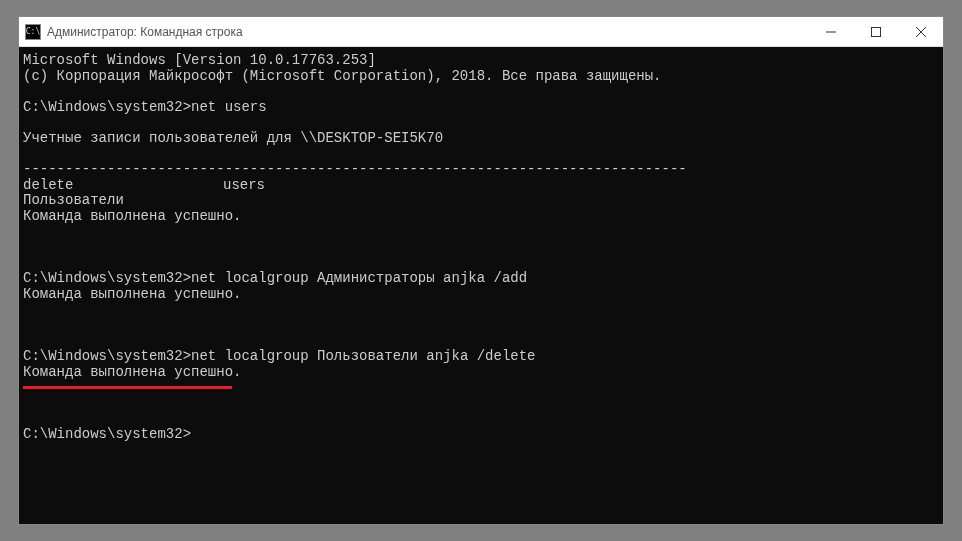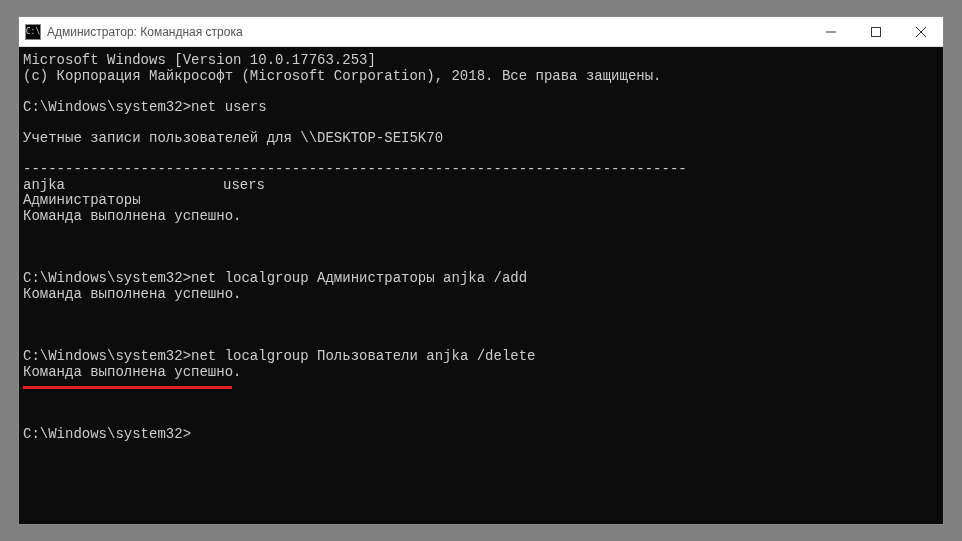--- a/index.html
+++ b/index.html
@@ -111,21 +111,21 @@
             <line x1="10" y1="0" x2="0" y2="10" stroke="#333" stroke-width="1"></line>
           </svg>
       </div>
     </div>
   </div>
   <div class="terminal"><span>Microsoft Windows [Version 10.0.17763.253]</span>
 <span>(c) Корпорация Майкрософт (Microsoft Corporation), 2018. Все права защищены.</span>
 <div class="blank"></div><span>C:\Windows\system32&gt;</span><span>net users</span>
 <div class="blank"></div><span>Учетные записи пользователей для \\DESKTOP-SEI5K70</span>
 <div class="blank"></div><span class="divider">-------------------------------------------------------------------------------</span>
-<div class="user-row"><span class="col">anjka</span><span class="col">users</span></div><div class="user-row"><span class="col">Администраторы</span></div><span>Команда выполнена успешно.</span>
+<div class="user-row"><span class="col">delete</span><span class="col">users</span></div><div class="user-row"><span class="col">Пользователи</span></div><span>Команда выполнена успешно.</span>
 <div class="blank"></div>
 <div class="blank"></div><span>C:\Windows\system32&gt;</span><span>net localgroup Администраторы anjka /add</span>
 <span>Команда выполнена успешно.</span>
 <div class="blank"></div>
 <div class="blank"></div><span>C:\Windows\system32&gt;</span><span>net localgroup Пользователи anjka /delete</span>
 <span>Команда выполнена успешно.</span>
 <span class="underline"></span>
 <div class="blank"></div>
 <span>C:\Windows\system32&gt;</span></div>
 </div>

